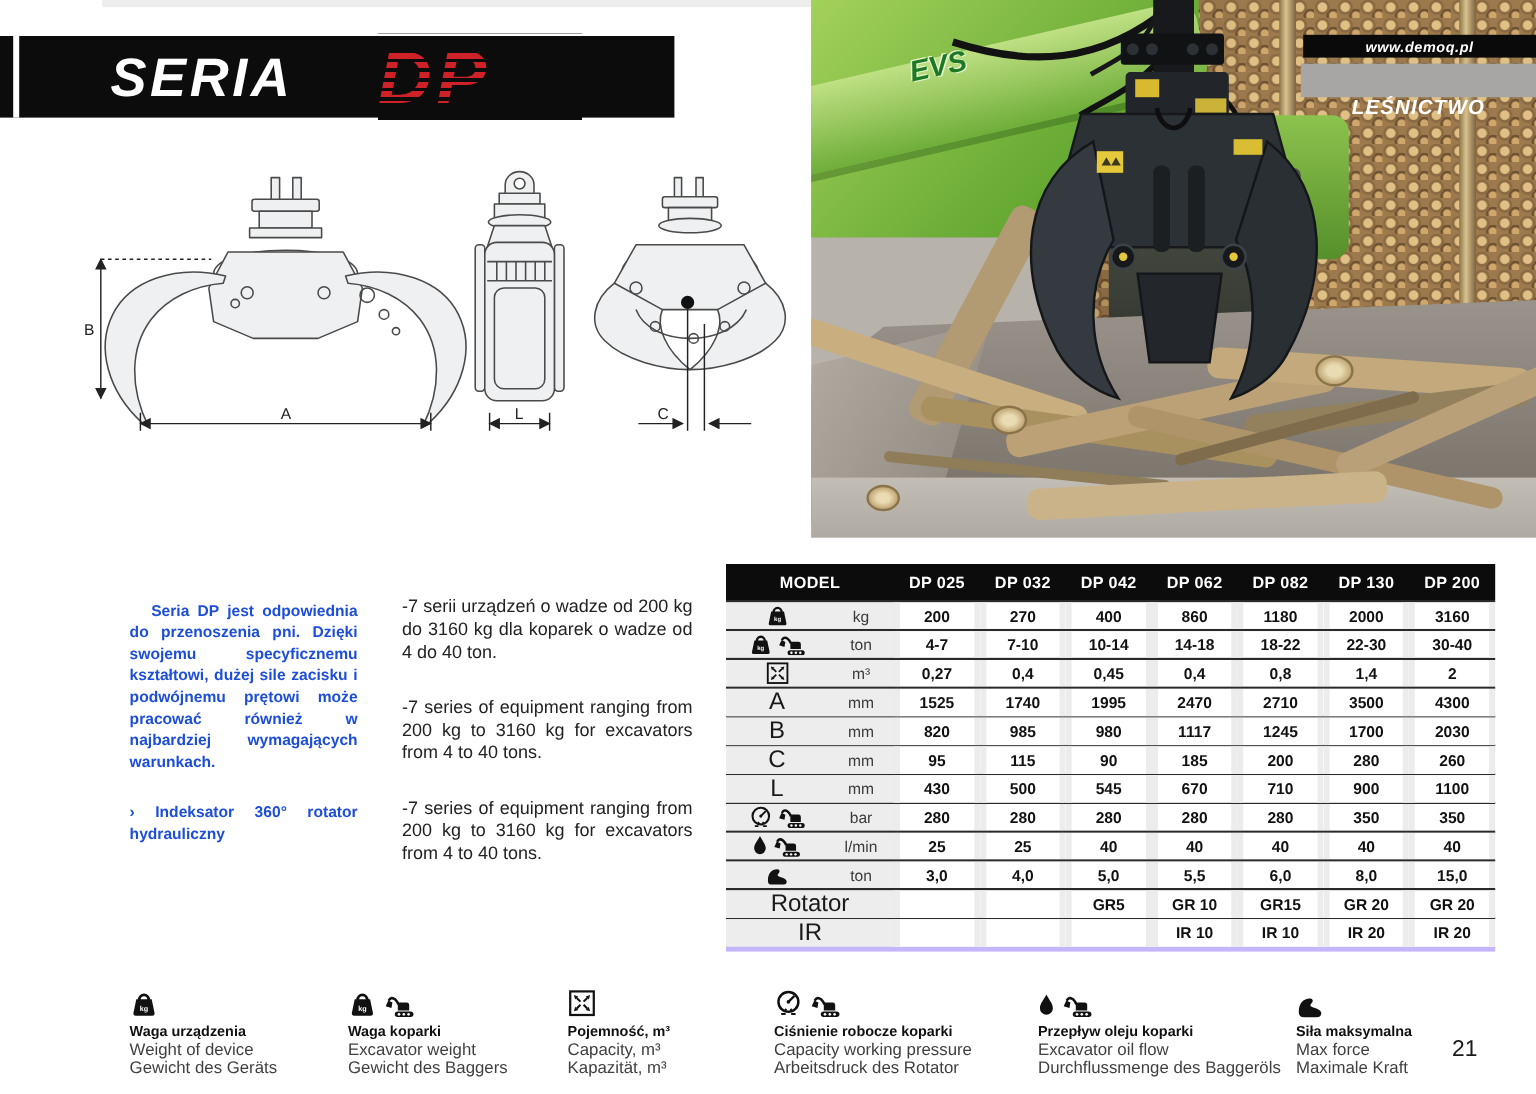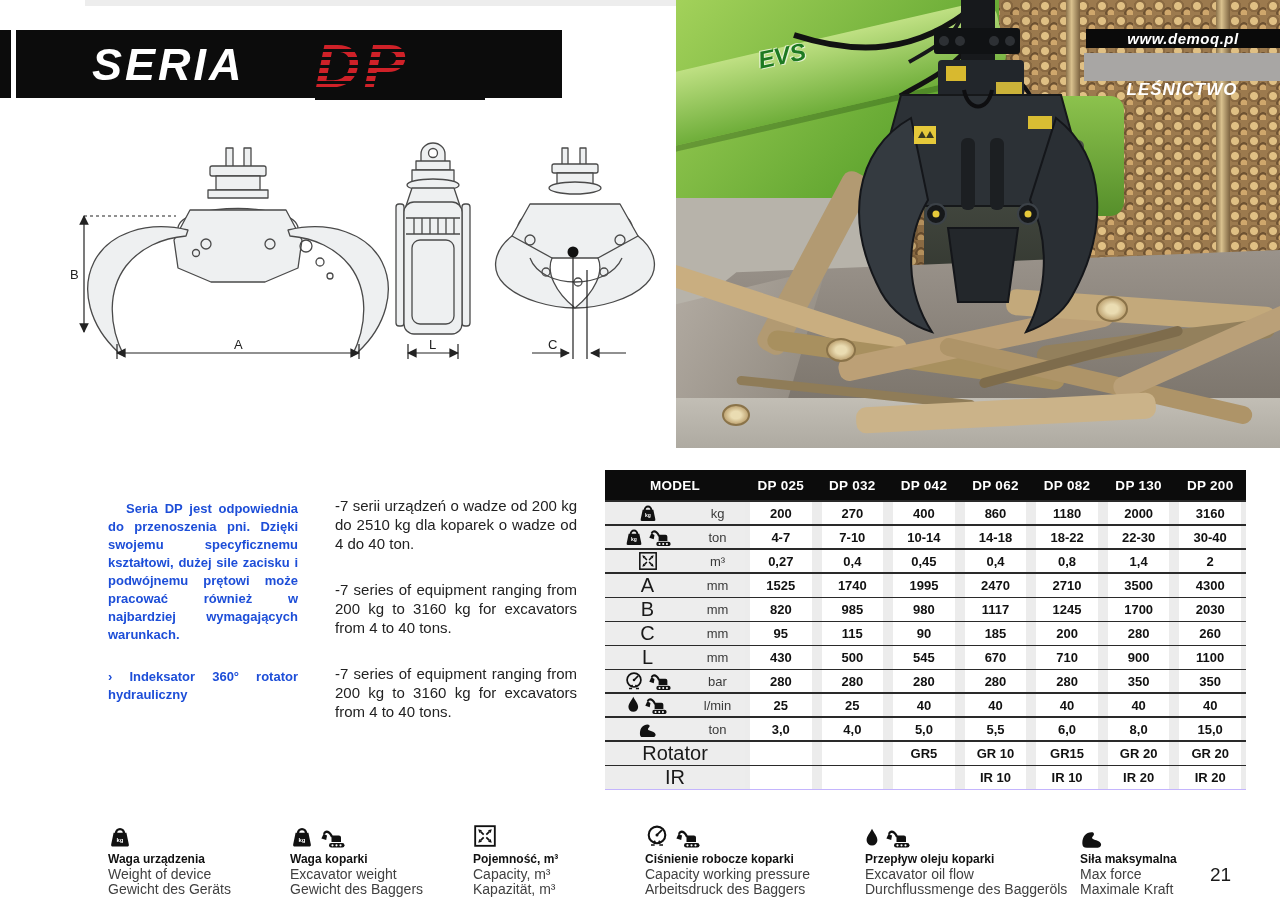--- a/index.html
+++ b/index.html
@@ -48,21 +48,21 @@
   .photo .bin-wall{position:absolute;left:0;top:268px;width:150px;height:165px;
      background:linear-gradient(120deg,#b3aca3,#8c857b);
      clip-path:polygon(0 22%,100% 0,68% 100%,0 100%);}
   .photo .ground{position:absolute;left:0;top:398px;width:604px;height:50px;
      background:linear-gradient(#c2beb5,#aeaaa1);}
   .log{position:absolute;border-radius:10px;}
   .log-end{position:absolute;border-radius:50%;background:radial-gradient(#eadcb2 30%,#b79a68 80%);
      border:2px solid #8a7349;}
   .photo-bar-black{position:absolute;left:410px;top:29px;right:0;height:19px;background:#0a0a0a;
      display:flex;align-items:center;justify-content:center;}
-  .photo-bar-black span{color:#fff;font-weight:bold;font-style:italic;font-size:15px;letter-spacing:.5px;}
+  .photo-bar-black span{color:#fff;font-weight:bold;font-style:italic;font-size:12px;letter-spacing:.5px;}
   .photo-bar-gray{position:absolute;left:408px;top:53px;right:0;height:28px;background:#a8a6a4;
      display:flex;align-items:center;justify-content:center;}
   .photo-bar-gray span{color:#fff;font-weight:bold;font-style:italic;font-size:17px;letter-spacing:1px;margin-top:46px;}
 
   
   .drawings{left:60px;top:140px;width:600px;height:240px;}
   .drawings svg{display:block}
   .draw-fill{fill:#eef0f1;stroke:#4a4a4a;stroke-width:1.3;stroke-linejoin:round;}
   .draw-line{fill:none;stroke:#4a4a4a;stroke-width:1.3;}
   .dim{stroke:#222;stroke-width:1.2;fill:none;}
@@ -70,21 +70,21 @@
 
   
   .intro-col1{left:108px;top:500px;width:190px;font-size:13px;line-height:18px;font-weight:bold;
      text-align:justify;color:#1d4ed8;}
   .intro-col1 .p1{text-indent:18px;margin:0;}
   .intro-col1 .bullet{margin:24px 0 0 0;}
   .intro-col2{left:335px;top:496px;width:242px;font-size:15px;line-height:19px;text-align:justify;color:#222;}
   .intro-col2 p{margin:0 0 27px 0;}
 
   
-  .spec-table{left:605px;top:470px;width:641px;border-bottom:2px solid #c4b5fd;}
+  .spec-table{left:605px;top:470px;width:641px;border-bottom:5px solid #c4b5fd;}
   .thead{display:grid;grid-template-columns:140px repeat(7,1fr);background:#0c0c0c;color:#fff;height:30px;}
   .thead .th{display:flex;align-items:center;justify-content:center;font-weight:bold;font-size:13.5px;
      letter-spacing:.3px;}
   .trow{display:grid;grid-template-columns:85px 55px repeat(7,1fr);height:22px;border-top:2px solid #2a2a2a;}
   .cell{display:flex;align-items:center;justify-content:center;height:100%;}
   .lbl{background:#ededed;gap:4px;}
   .unit{background:#ededed;font-size:13px;color:#3a3a3a;}
   .val{background:#fff;font-weight:bold;font-size:13px;
      box-shadow:inset 5px 0 0 #ececec,inset -5px 0 0 #ececec;}
   .letter{font-size:20px;font-weight:normal;color:#1a1a1a;}
@@ -265,21 +265,21 @@
         <text class="dim-label" x="488" y="209">C</text>
       </g>
     </svg>
   </div>
 
   <div class="abs intro-col1">
     <p class="p1">Seria DP jest odpowiednia do przenoszenia pni. Dzięki swojemu specyficznemu kształtowi, dużej sile zacisku i podwójnemu prętowi może pracować również w najbardziej wymagających warunkach.</p>
     <p class="bullet">›  Indeksator 360° rotator hydrauliczny</p>
   </div>
   <div class="abs intro-col2">
-    <p>-7 serii urządzeń o wadze od 200 kg do 2510 kg dla koparek o wadze od 4 do 40 ton.</p>
+    <p>-7 serii urządzeń o wadze od 200 kg do 3160 kg dla koparek o wadze od 4 do 40 ton.</p>
     <p>-7 series of equipment ranging from 200 kg to 3160 kg for excavators from 4 to 40 tons.</p>
     <p>-7 series of equipment ranging from 200 kg to 3160 kg for excavators from 4 to 40 tons.</p>
   </div>
 
   <div class="abs spec-table" id="spec-table">
       <div class="thead">
         <div class="th">MODEL</div>
         <div class="th">DP 025</div>
         <div class="th">DP 032</div>
         <div class="th">DP 042</div>
@@ -577,21 +577,21 @@
               <circle cx="16.5" cy="17.3" r="1.1" fill="#fff"></circle>
               <circle cx="20.5" cy="17.3" r="1.1" fill="#fff"></circle>
               <path d="M11.5 14 v-5 a1.6 1.6 0 0 1 1.6 -1.6 h5.8 a2.1 2.1 0 0 1 2.1 2.1 V14 z" fill="#111"></path>
               <path d="M13 8 C 9.5 1.5 5 1 3 5.5 l1.8 .9 C 6 3.8 9 4.5 11.1 9.5 z" fill="#111"></path>
               <path d="M3.6 5.8 L1.4 10.6 l4.8 1.5 .8 -4.6 z" fill="#111"></path>
             </svg>
           </span>
         </div>
         <div class="t1">Ciśnienie robocze koparki</div>
         <div class="t2">Capacity working pressure</div>
-        <div class="t3">Arbeitsdruck des Baggers</div>
+        <div class="t3">Arbeitsdruck des Rotator</div>
       </div>
       <div class="legend-item">
         <div class="icons">
           <span class="ic">
             <svg width="14" height="20" viewBox="0 0 14 20">
               <path d="M7 .8 C5 5 1.6 8.2 1.6 12.2 a5.4 5.4 0 0 0 10.8 0 C12.4 8.2 9 5 7 .8 z" fill="#111"></path>
             </svg>
           </span>
           <span class="ic">
             <svg width="26" height="20" viewBox="0 0 26 20">

